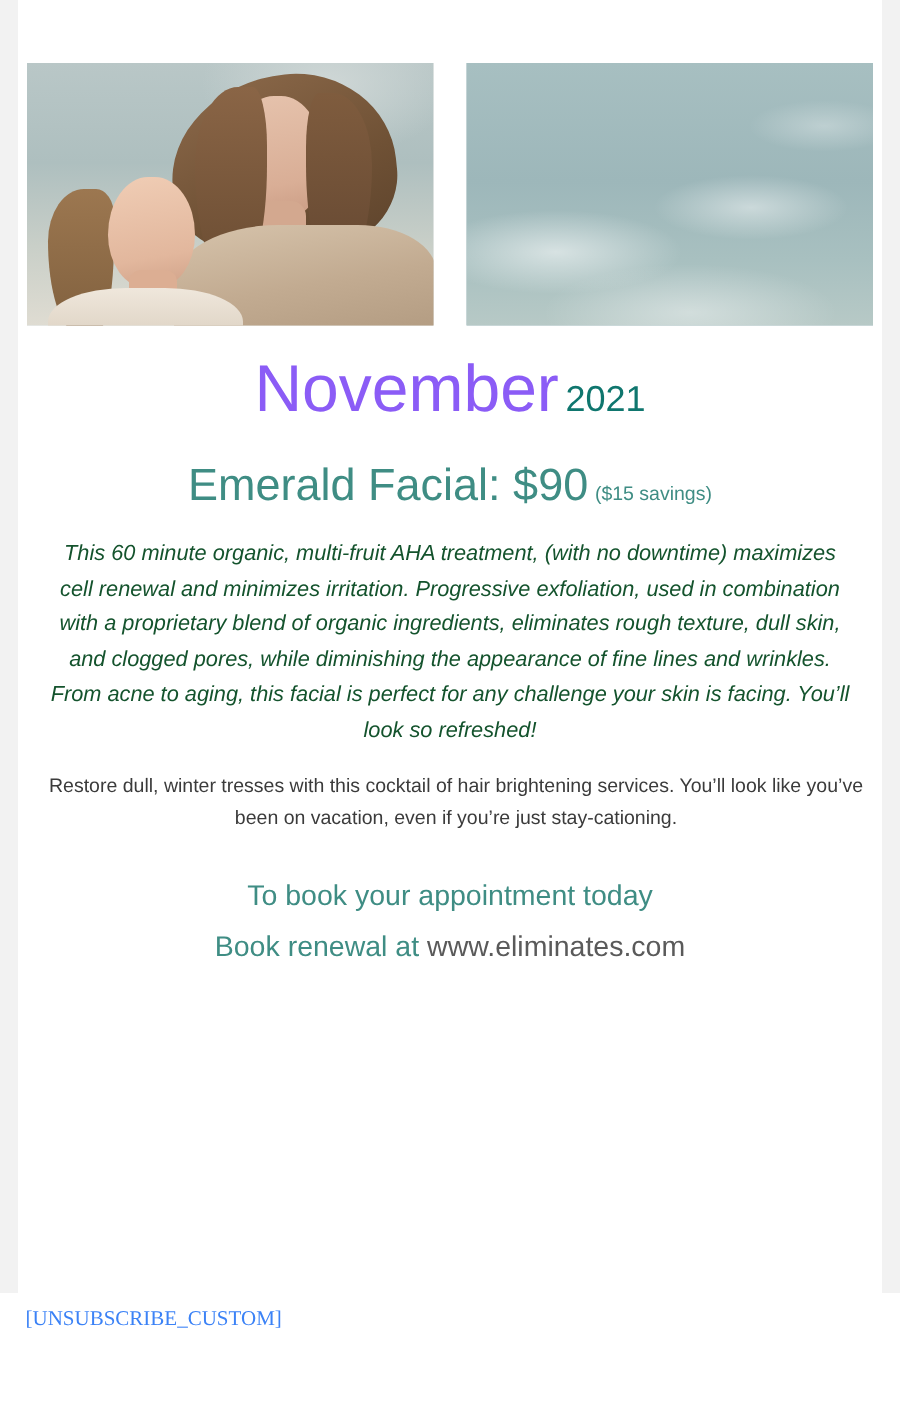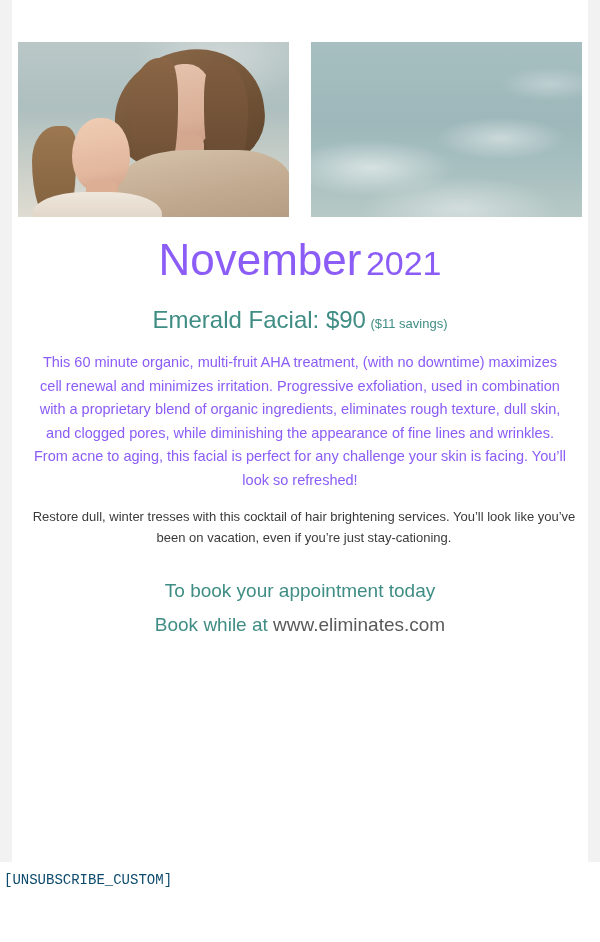--- a/index.html
+++ b/index.html
@@ -171,42 +171,43 @@
     margin: 0 0 0 0;
     line-height: 1.1;
     white-space: nowrap;
   }
   .month {
     font-size: 44px;
     color: #8b5cf6;
     letter-spacing: 0px;
   }
   .year {
-    font-size: 34px;
-    color: #8b5cf6;
+    font-size: 24px;
+    color: #0f766e;
   }
   .offer1 {
     margin: 22px 0 0 0;
     line-height: 1.2;
     white-space: nowrap;
   }
   .offer1 .title {
-    font-size: 24px;
+    font-size: 30px;
     color: #3f8d84;
   }
   .offer1 .savings {
     font-size: 13px;
     color: #3f8d84;
   }
   .para {
     margin: 16px auto 0 auto;
     width: 534px;
     font-size: 14.5px;
     line-height: 1.62;
-    color: #8b5cf6;
+    color: #14532d;
+    font-style: italic;
   }
   .offer2 {
     margin: 34px 0 0 0;
     font-size: 20px;
     color: #3f8d84;
     line-height: 1.2;
     white-space: nowrap;
   }
   .offer2 .plus {
     font-size: 15px;
@@ -244,25 +245,25 @@
   .footer {
     position: absolute;
     left: 0;
     top: 862px;
     width: 600px;
     height: 80px;
     background: #ffffff;
   }
   .unsub {
     position: absolute;
-    left: 4px;
+    left: 17px;
     top: 10px;
     font-size: 14px;
-    color: #0c4a6e;
-    font-family: Liberation Mono, monospace;
+    color: #3b82f6;
+    font-family: Liberation Serif, serif;
     white-space: nowrap;
   }
   .top-strip {
     position: absolute;
     left: 0; top: 0;
     width: 600px; height: 42px;
     background: #f2f2f2;
   }
   .top-strip-inner {
     position: absolute;
@@ -305,33 +306,33 @@
 
       <div class="content">
 
         <div class="month-line">
           <span class="month">November</span>
           <span class="year">2021</span>
         </div>
 
         <div class="offer1">
           <span class="title">Emerald Facial: $90</span>
-          <span class="savings">($11 savings)</span>
+          <span class="savings">($15 savings)</span>
         </div>
 
         <p class="para">This 60 minute organic, multi-fruit AHA treatment, (with no downtime) maximizes cell renewal and minimizes irritation. Progressive exfoliation, used in combination with a proprietary blend of organic ingredients, eliminates rough texture, dull skin, and clogged pores, while diminishing the appearance of fine lines and wrinkles. From acne to aging, this facial is perfect for any challenge your skin is facing. You’ll look so refreshed!</p>
 
 
         <p class="para2">Restore dull, winter tresses with this cocktail of hair brightening services. You’ll look like you’ve been on vacation, even if you’re just stay-cationing.</p>
 
 
         <div class="cta">
           <div class="cta-line">To book your appointment today</div>
           <div class="cta-line">
-            <span>Book while at </span><span class="url">www.eliminates.com</span>
+            <span>Book renewal at </span><span class="url">www.eliminates.com</span>
           </div>
         </div>
 
       </div>
     </div>
   </div>
 
   <div class="footer">
     <div class="unsub">[UNSUBSCRIBE_CUSTOM]</div>
   </div>

